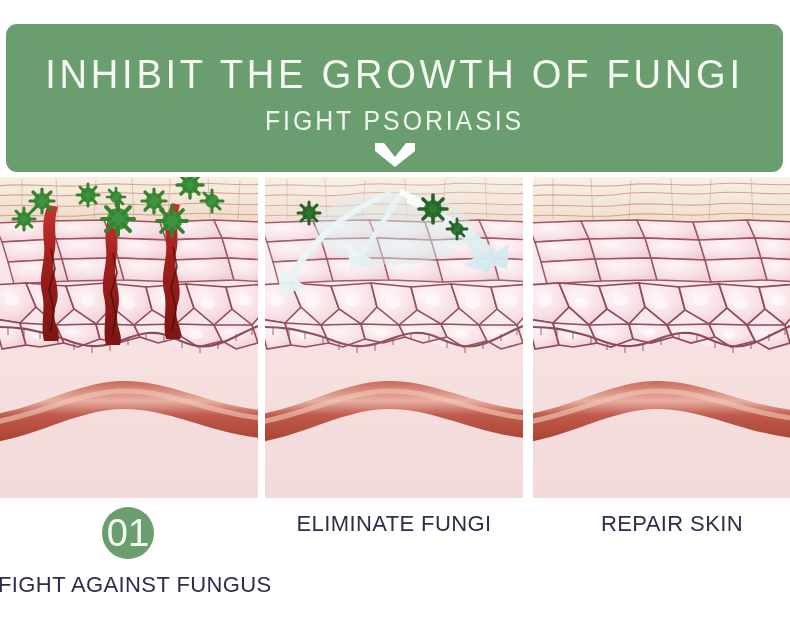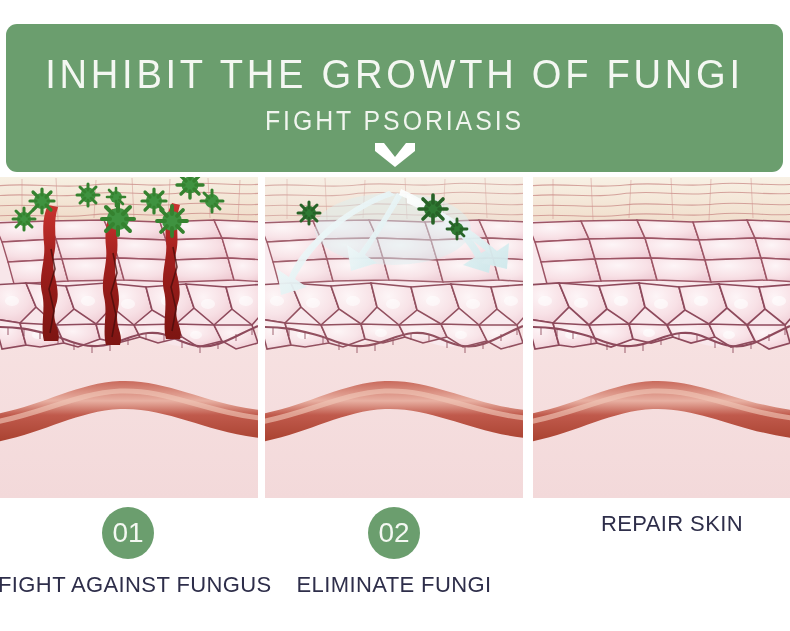--- a/index.html
+++ b/index.html
@@ -51,21 +51,21 @@
 
   
   .steps{position:absolute;left:0;top:498px;width:790px;height:133px;}
   .step{position:absolute;top:0;width:260px;text-align:center;}
   .step.s1{left:-2px;}
   .step.s2{left:264px;}
   .step.s3{left:542px;}
   .badge{
     width:52px;height:52px;border-radius:50%;
     background:#6b9e6e;margin:9px auto 0 auto;
-    color:#f4f8f2;font-size:28px;line-height:52px;
+    color:#f4f8f2;font-size:38px;line-height:52px;
     font-weight:400;letter-spacing:0px;
     font-family:"Liberation Sans Narrow","Liberation Sans",sans-serif;
   }
   .caption{
     margin-top:13px;color:#2e2e4a;
     font-size:22px;line-height:26px;font-weight:400;
     letter-spacing:0.4px;white-space:nowrap;
     font-family:"Liberation Sans","DejaVu Sans",sans-serif;
   }
 </style>
@@ -663,21 +663,20 @@
       </svg>
     </div>
   </div>
 
   <div class="steps">
     <div class="step s1">
       <div class="badge">01</div>
       <div class="caption">FIGHT AGAINST FUNGUS</div>
     </div>
     <div class="step s2">
-      <div class="badge">02</div>
       <div class="caption">ELIMINATE FUNGI</div>
     </div>
     <div class="step s3">
       <div class="caption">REPAIR SKIN</div>
     </div>
   </div>
 
 </div>
 
 </body></html>

